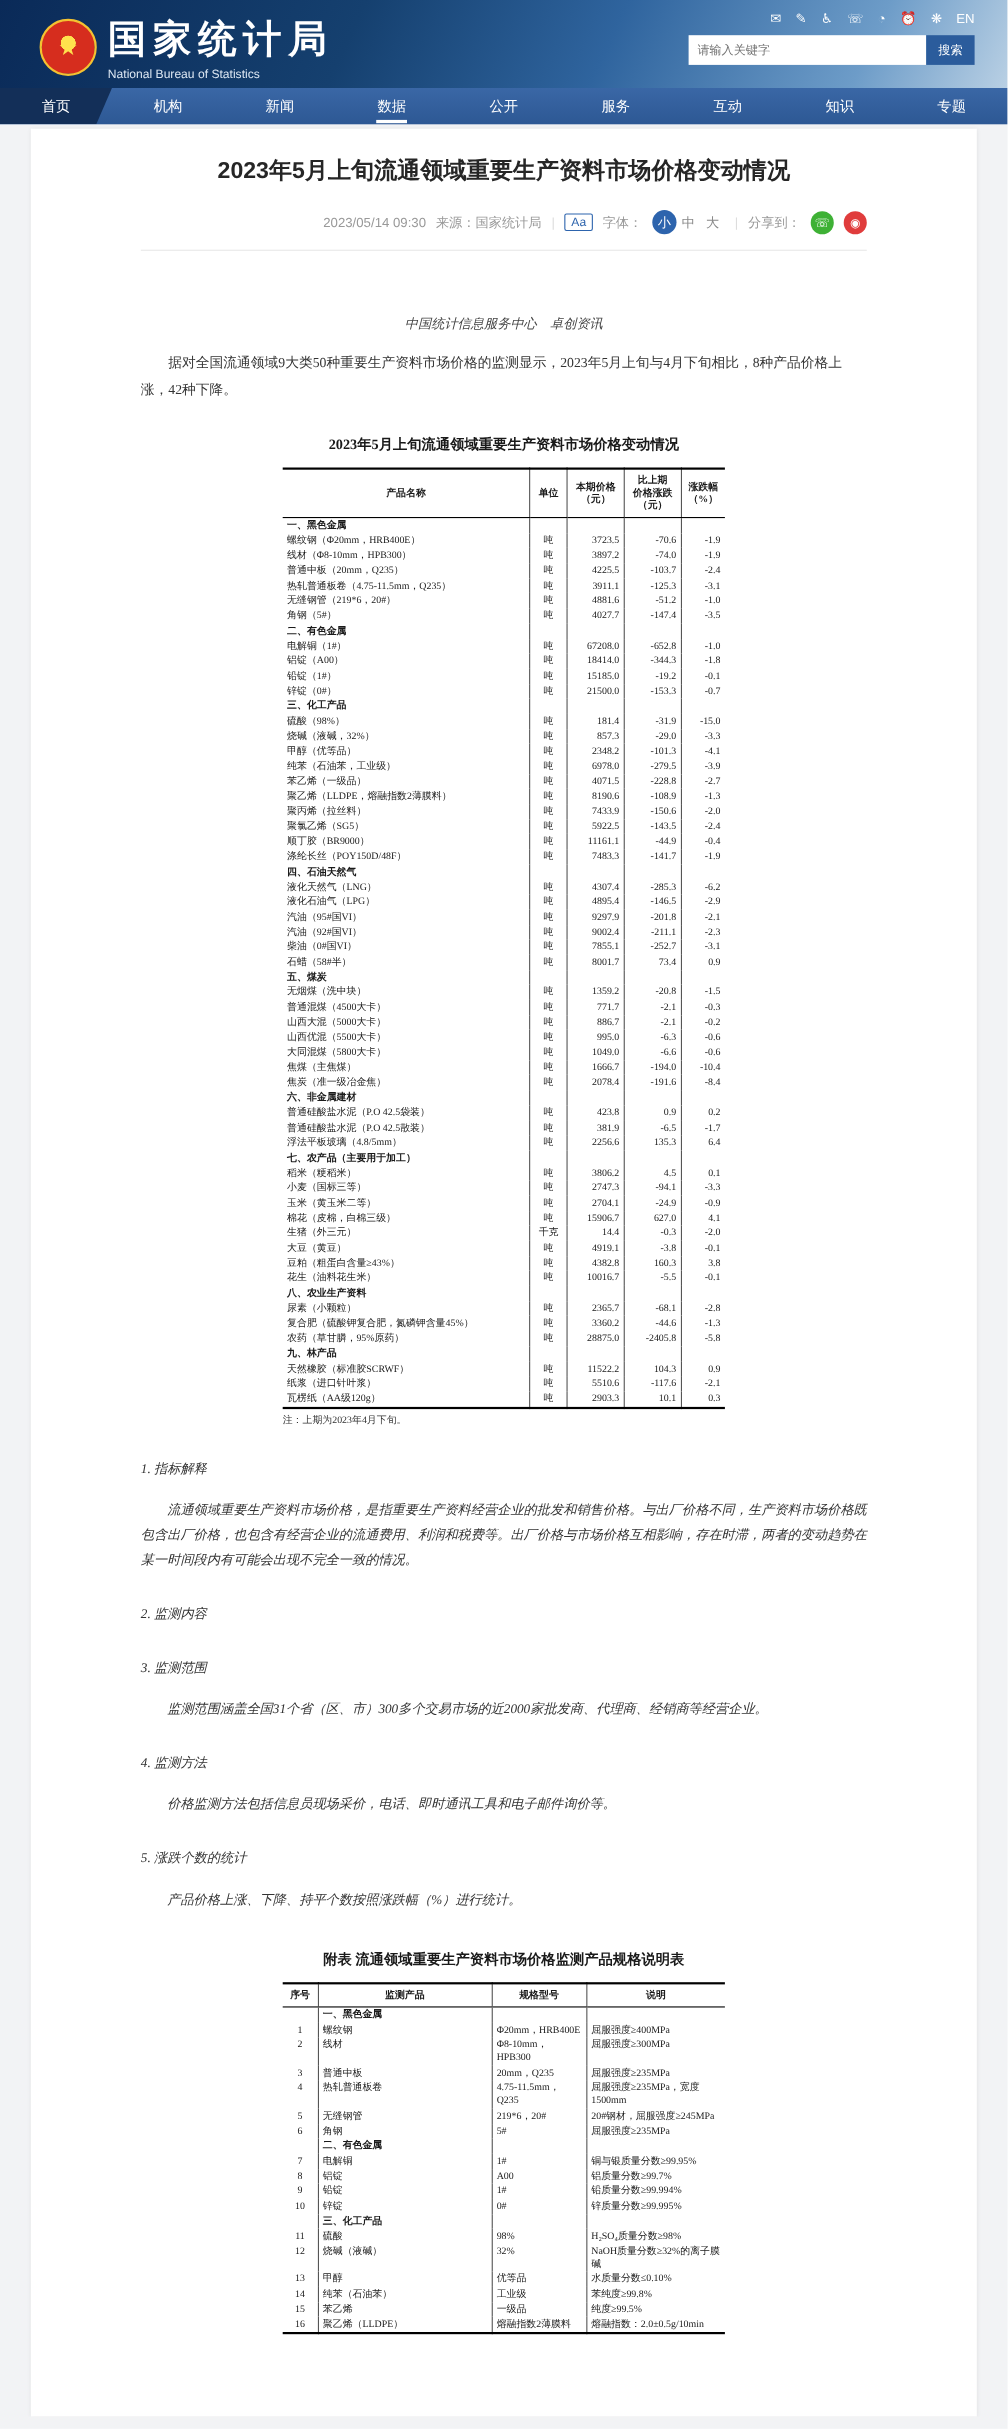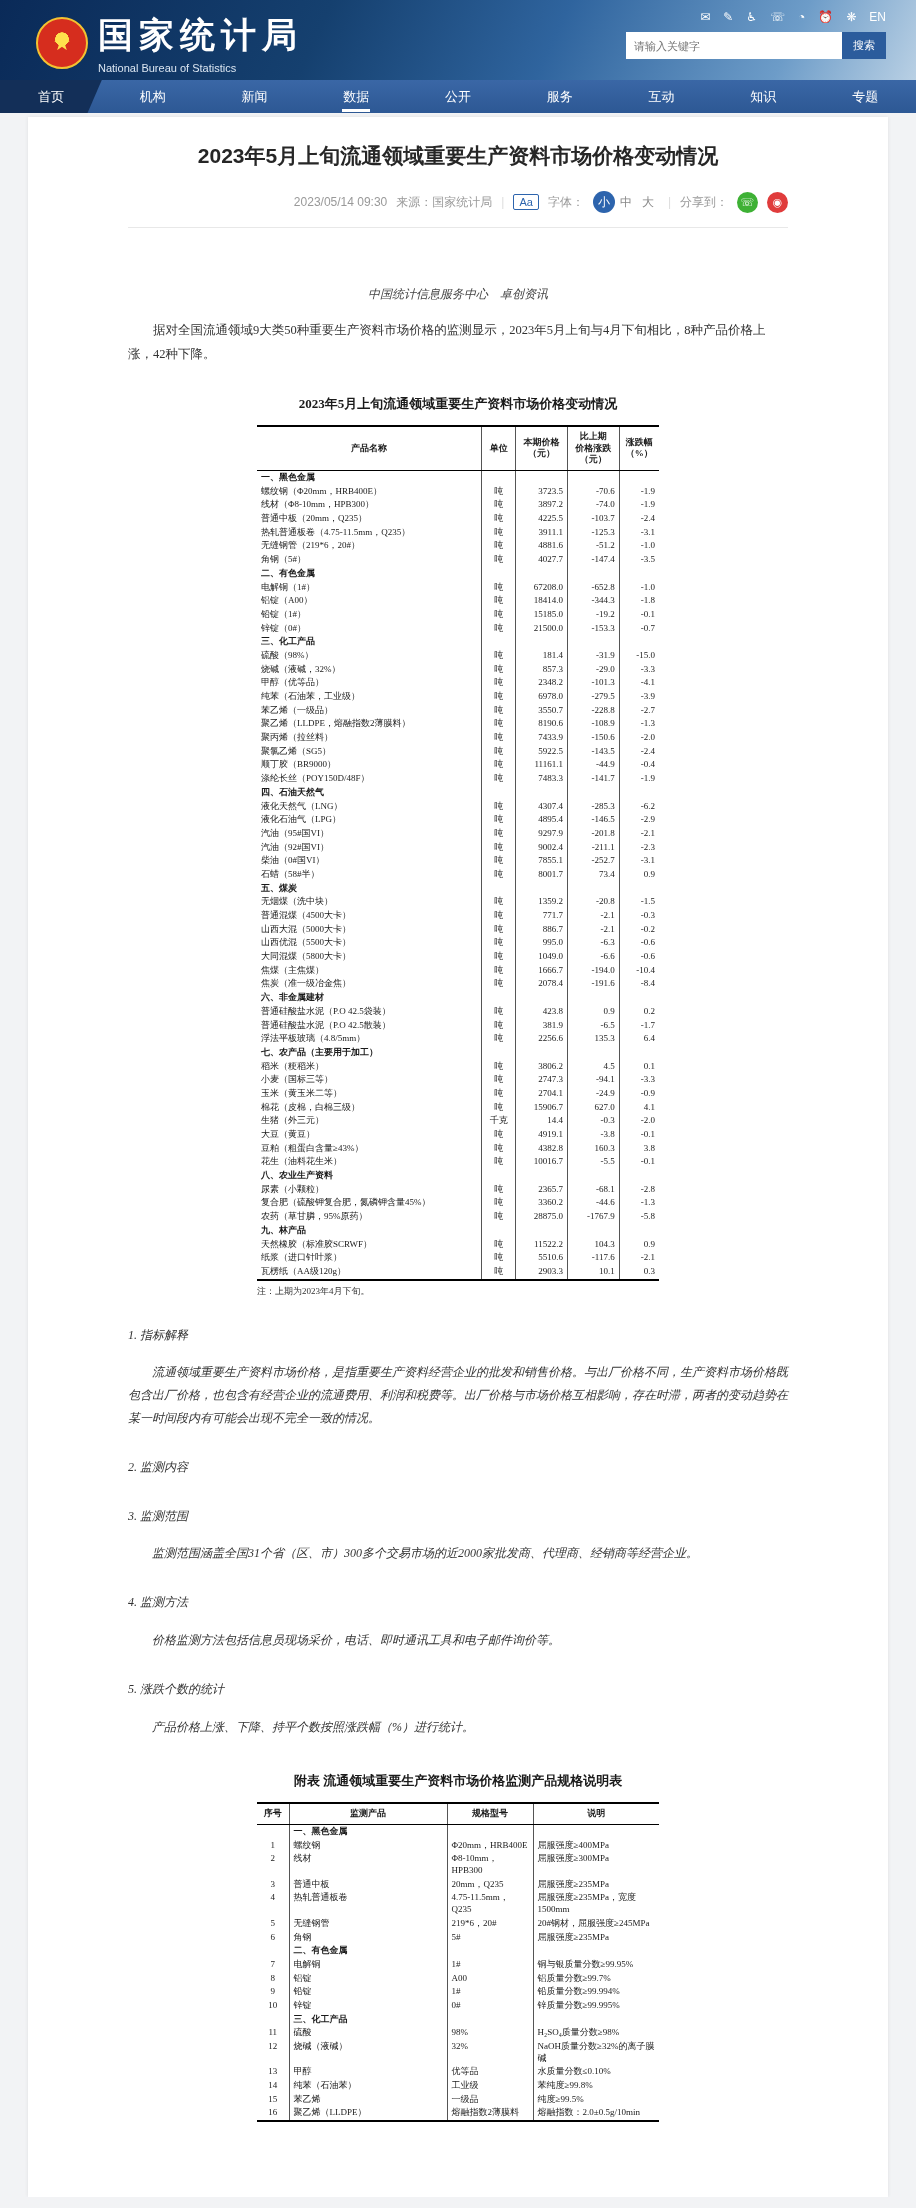--- a/index.html
+++ b/index.html
@@ -268,21 +268,21 @@
           <tr>
             <td class="iname">纯苯（石油苯，工业级）</td>
             <td class="ctr">吨</td>
             <td class="num">6978.0</td>
             <td class="num">-279.5</td>
             <td class="num">-3.9</td>
           </tr>
           <tr>
             <td class="iname">苯乙烯（一级品）</td>
             <td class="ctr">吨</td>
-            <td class="num">3550.7</td>
+            <td class="num">4071.5</td>
             <td class="num">-228.8</td>
             <td class="num">-2.7</td>
           </tr>
           <tr>
             <td class="iname">聚乙烯（LLDPE，熔融指数2薄膜料）</td>
             <td class="ctr">吨</td>
             <td class="num">8190.6</td>
             <td class="num">-108.9</td>
             <td class="num">-1.3</td>
           </tr>
@@ -528,21 +528,21 @@
             <td class="iname">复合肥（硫酸钾复合肥，氮磷钾含量45%）</td>
             <td class="ctr">吨</td>
             <td class="num">3360.2</td>
             <td class="num">-44.6</td>
             <td class="num">-1.3</td>
           </tr>
           <tr>
             <td class="iname">农药（草甘膦，95%原药）</td>
             <td class="ctr">吨</td>
             <td class="num">28875.0</td>
-            <td class="num">-1767.9</td>
+            <td class="num">-2405.8</td>
             <td class="num">-5.8</td>
           </tr>
           <tr>
             <td class="cat">九、林产品</td>
             <td></td>
             <td></td>
             <td></td>
             <td></td>
           </tr>
           <tr>

